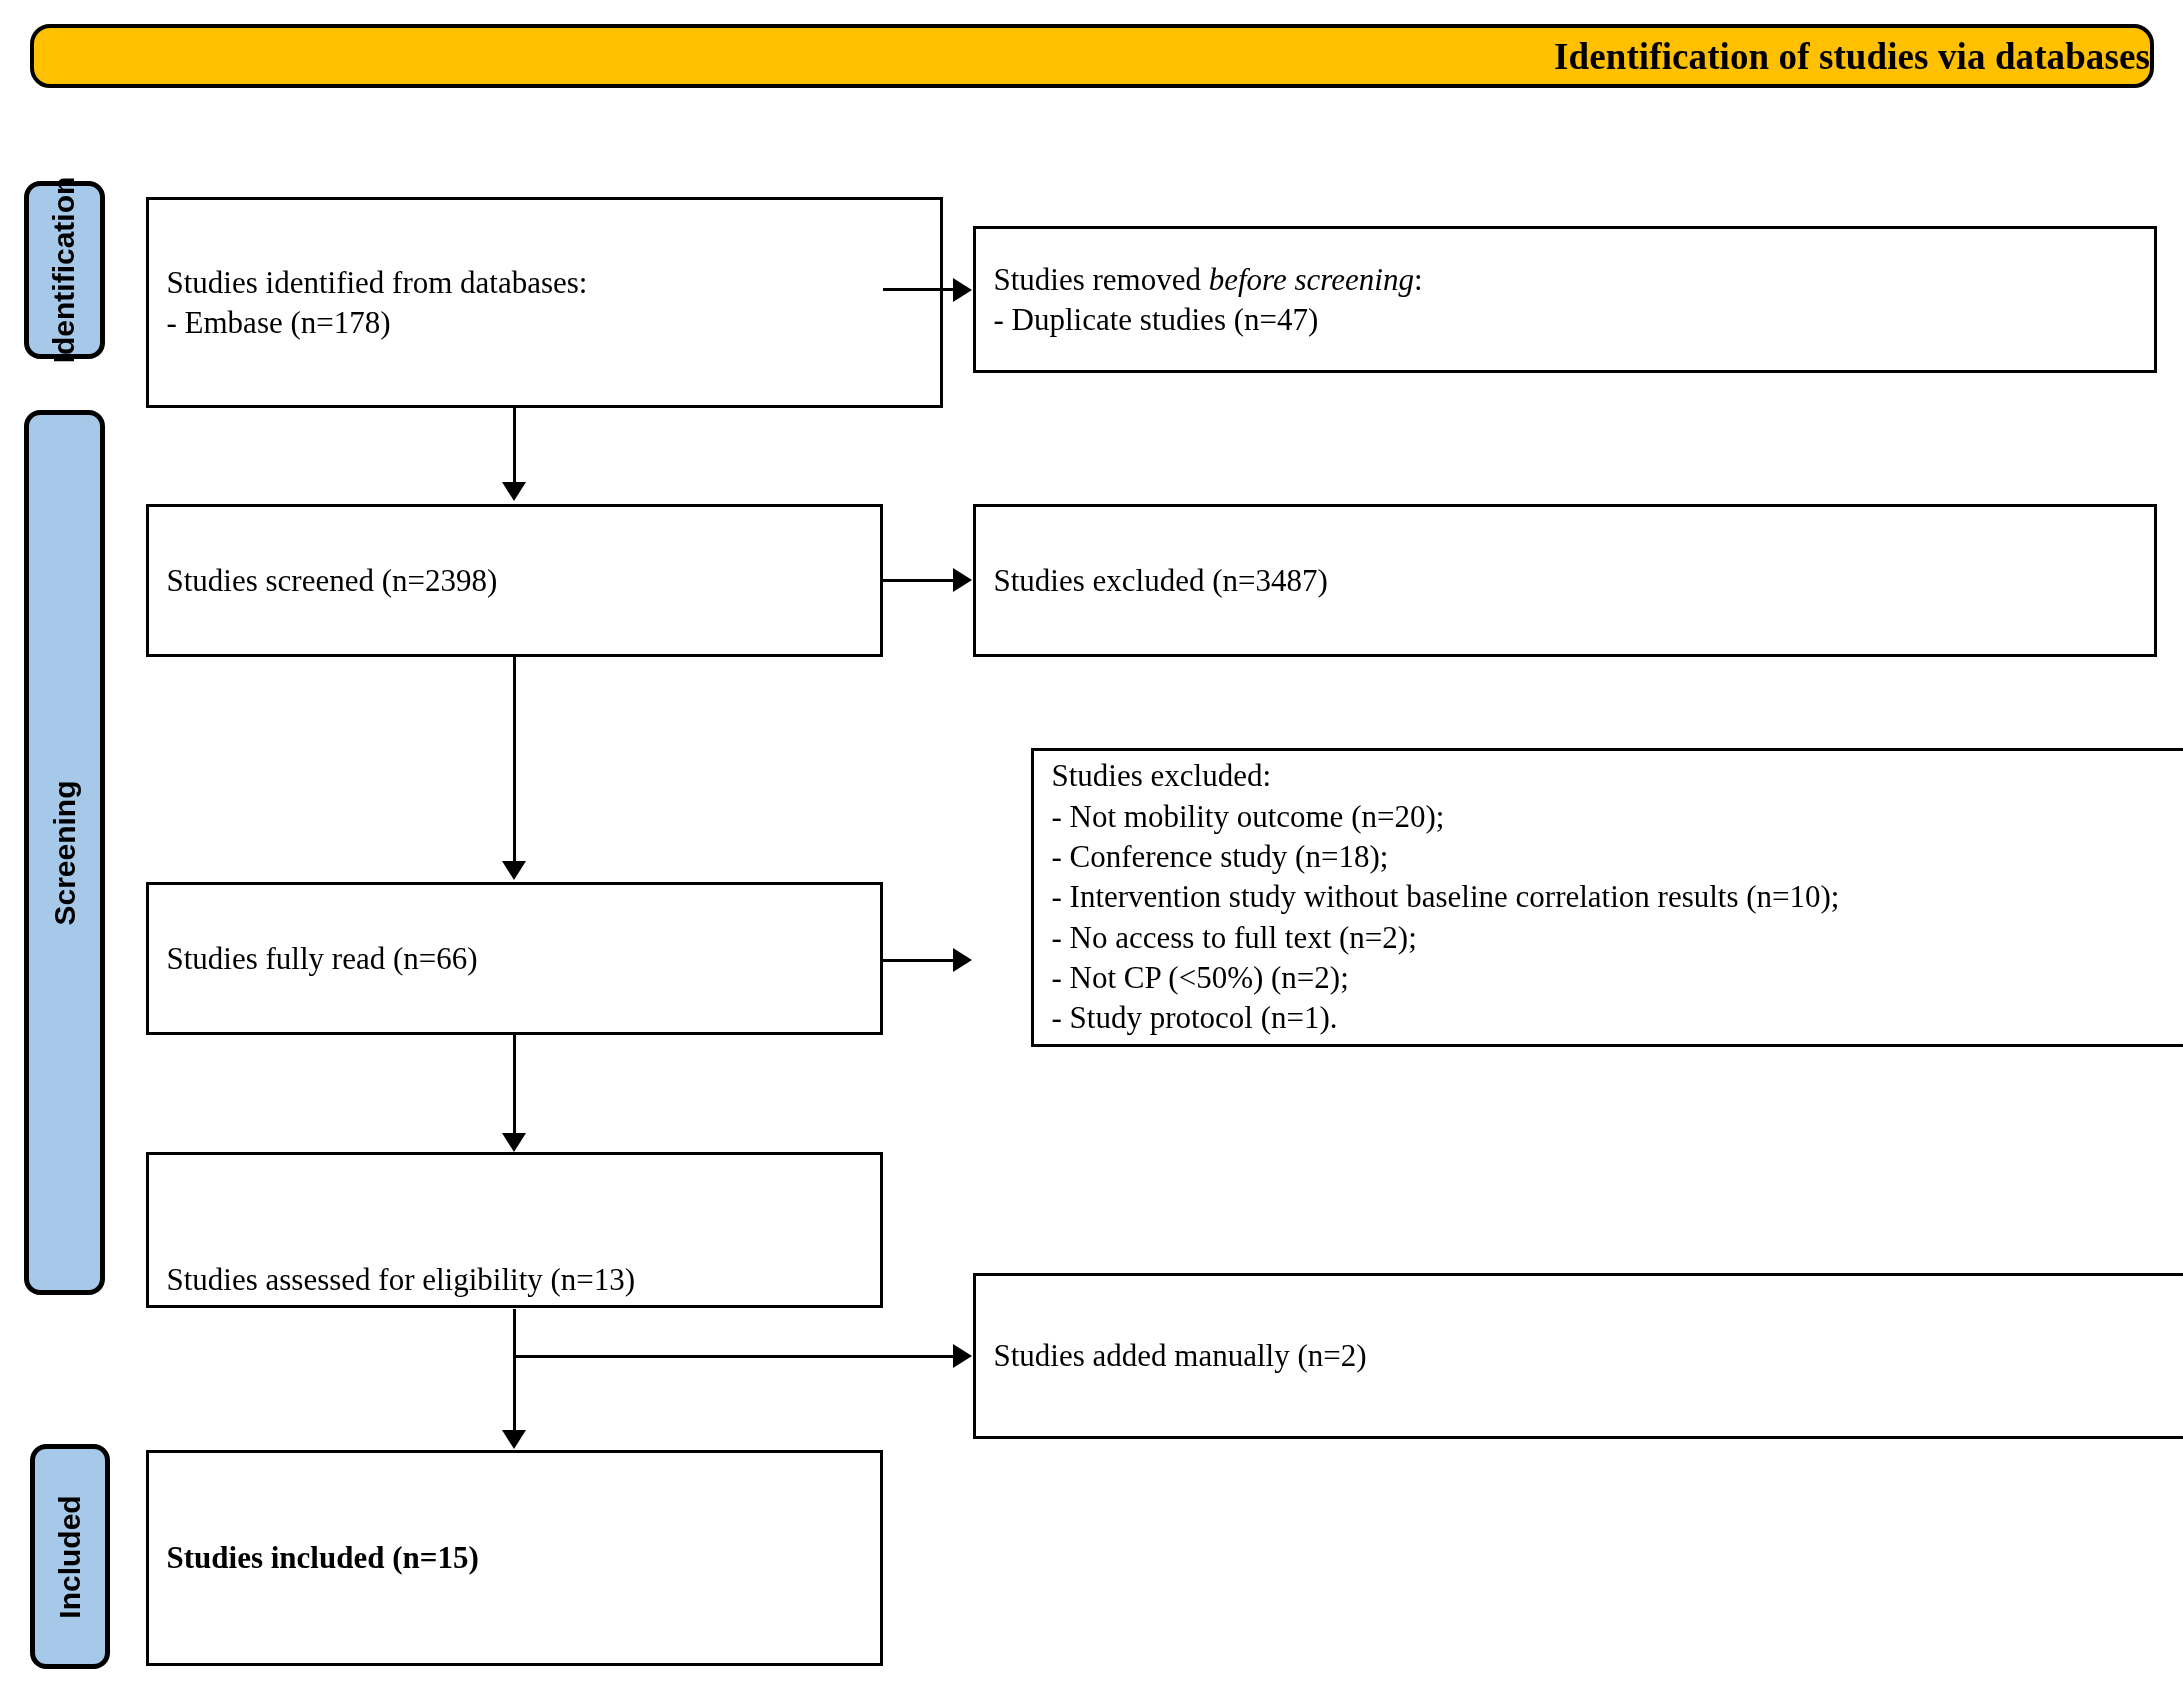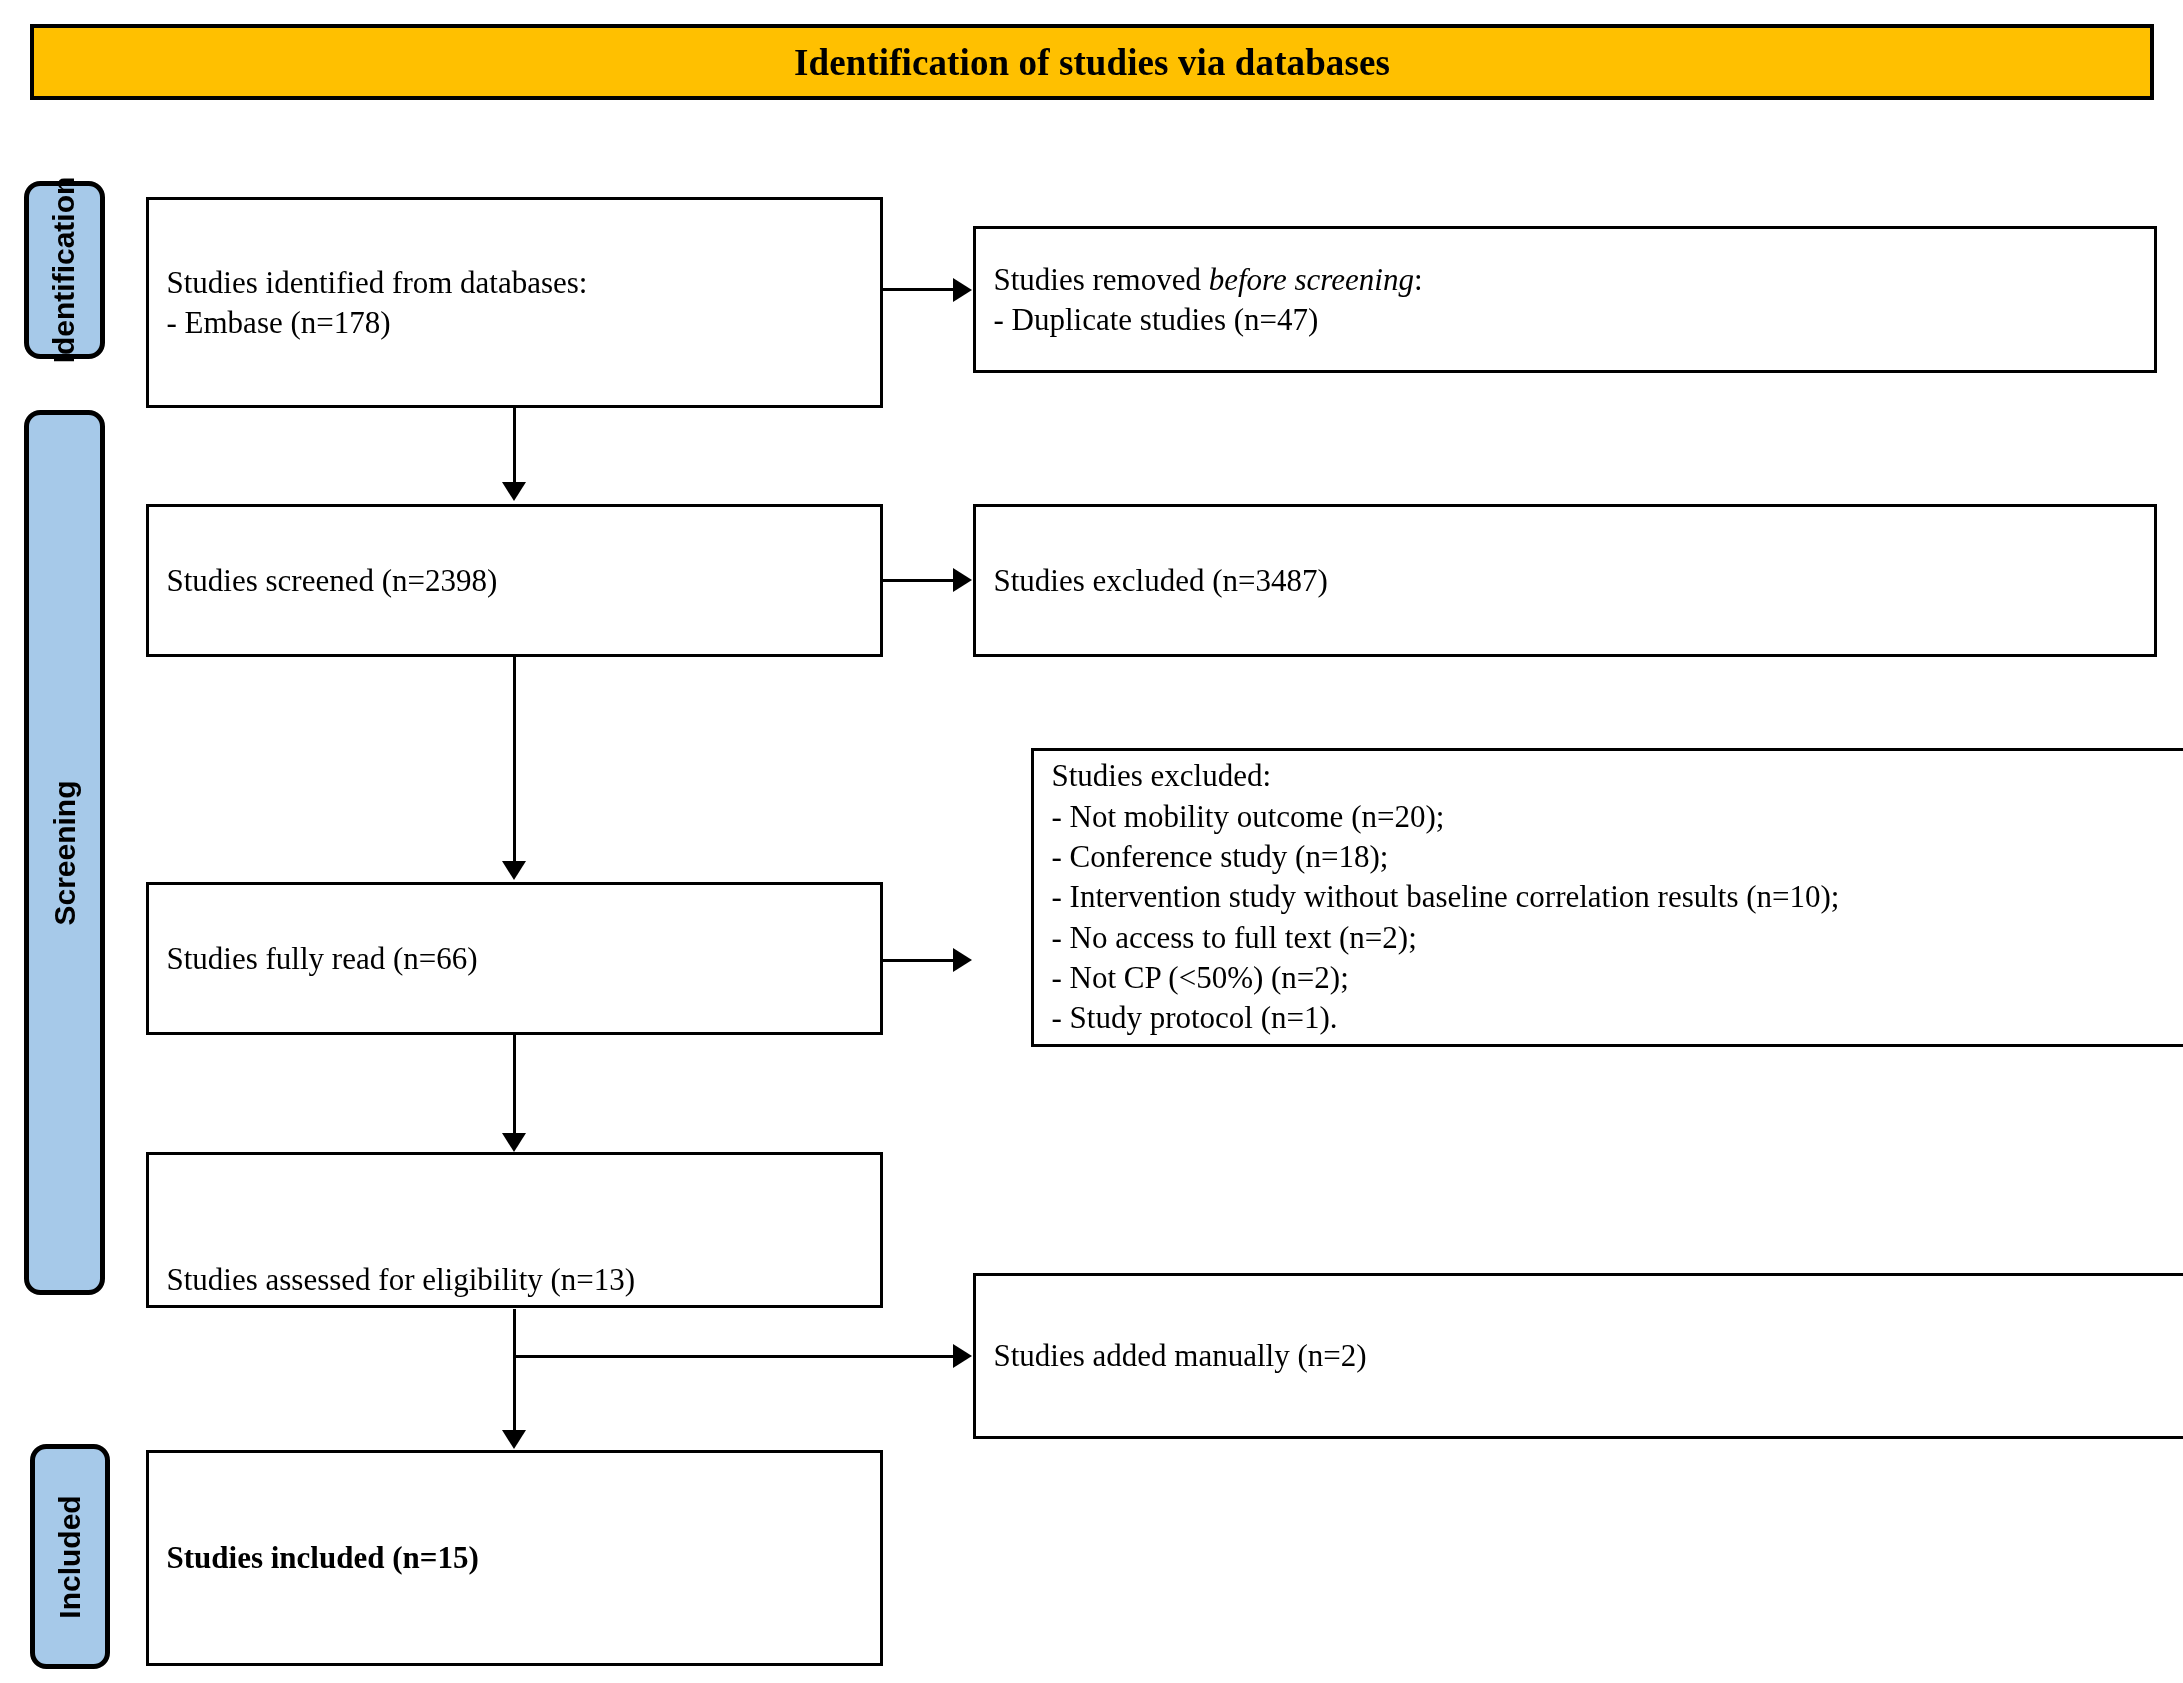--- a/index.html
+++ b/index.html
@@ -19,28 +19,28 @@
     background: #ffffff;
     overflow: hidden;
   }
 
   
   .banner {
     position: absolute;
     left: 30px;
     top: 24px;
     width: 2124px;
-    height: 76px;
+    height: 64px;
     background: #ffc000;
     border: 4.4px solid #000000;
-    border-radius: 0;
+    border-radius: 20px;
     box-sizing: border-box;
     display: flex;
     align-items: center;
-    justify-content: center;
+    justify-content: flex-end;
   }
   .banner-text {
     font-family: "Liberation Serif", "DejaVu Serif", serif;
     font-weight: bold;
     font-size: 37px;
     color: #000000;
     letter-spacing: 0.1px;
     white-space: nowrap;
   }
 
@@ -82,21 +82,21 @@
     font-family: "Liberation Serif", "DejaVu Serif", serif;
     font-size: 31px;
     line-height: 1.26;
     color: #000000;
     white-space: nowrap;
   }
   .box .line.bold { font-weight: bold; }
   .box .line i { font-style: italic; }
 
   
-  #box-identified   { left: 146px; top: 197px;  width: 737px; height: 211px; }
+  #box-identified   { left: 146px; top: 197px;  width: 797px; height: 211px; }
   #box-screened     { left: 146px; top: 504px;  width: 737px; height: 153px; }
   #box-fullyread    { left: 146px; top: 882px; width: 737px; height: 153px; }
   #box-eligibility  { left: 146px; top: 1152px; width: 737px; height: 156px; justify-content: flex-end; }
   #box-included     { left: 146px; top: 1450px; width: 737px; height: 216px; }
 
   
   #box-removed      { left: 973px; top: 226px;  width: 1184px; height: 147px; }
   #box-excluded-scr { left: 973px; top: 504px;  width: 1184px; height: 153px; }
   #box-excluded-fr  { left: 1031px; top: 748px; width: 1184px; height: 299px; }
   #box-manual       { left: 973px; top: 1273px; width: 1352px; height: 166px; }

